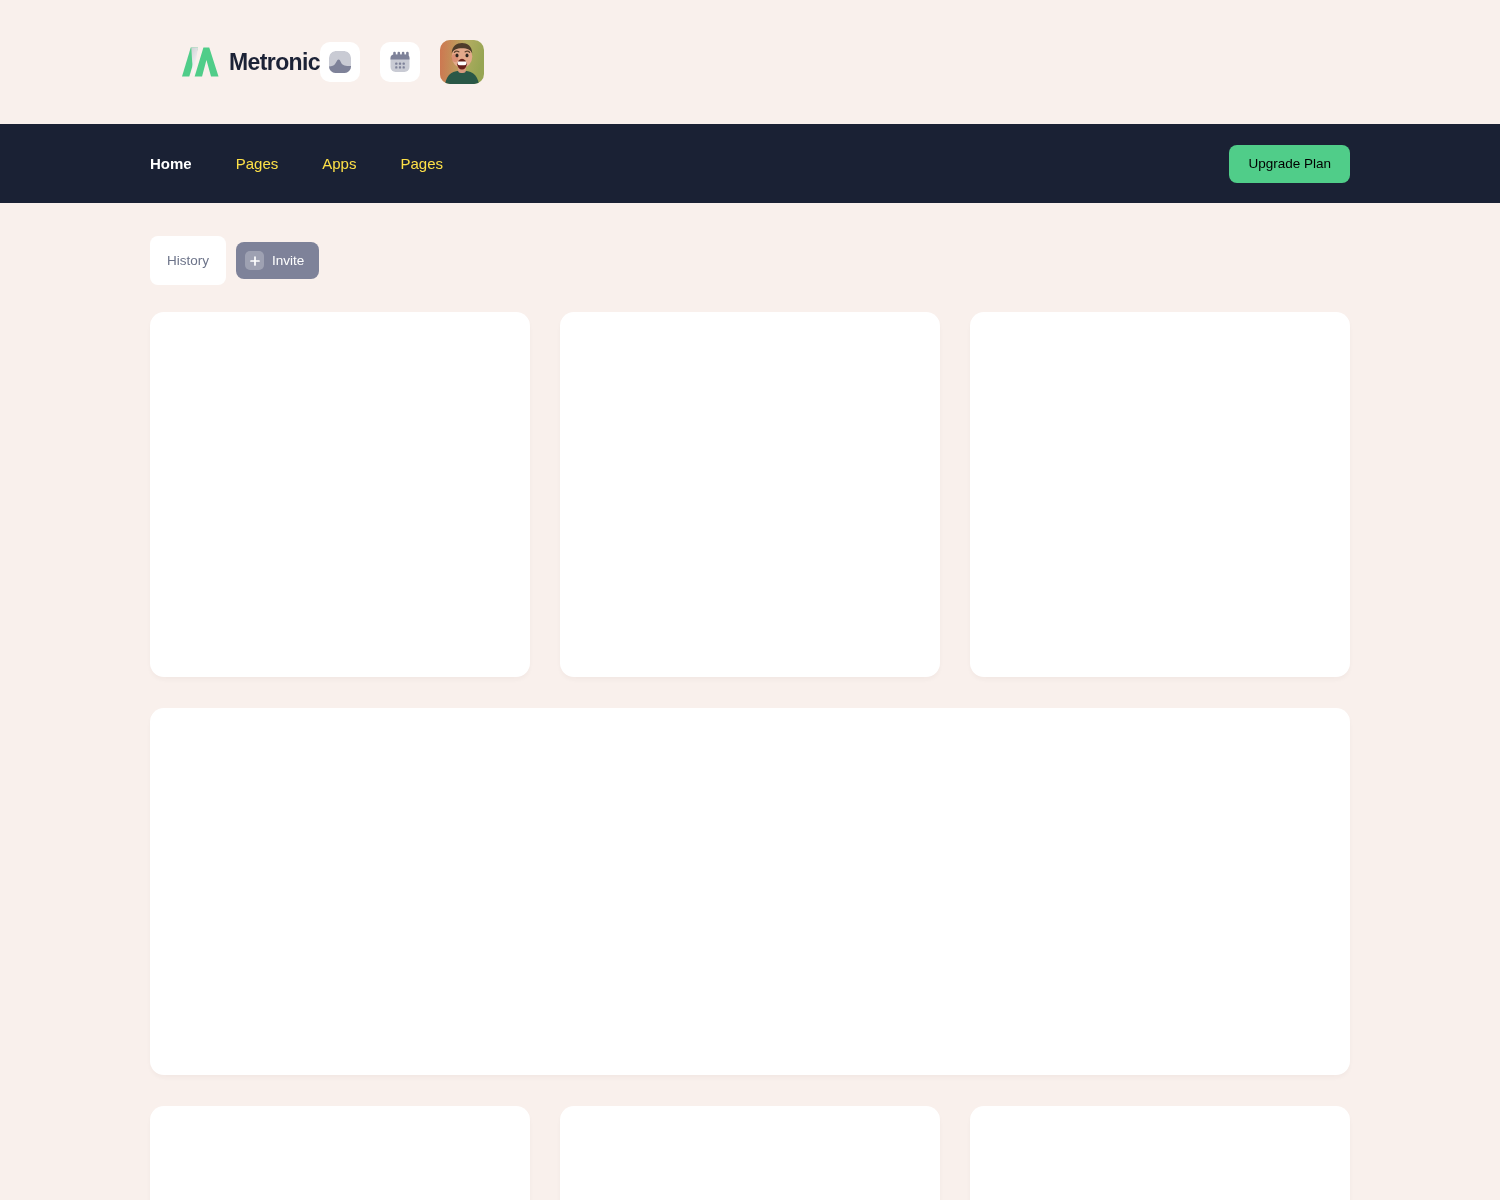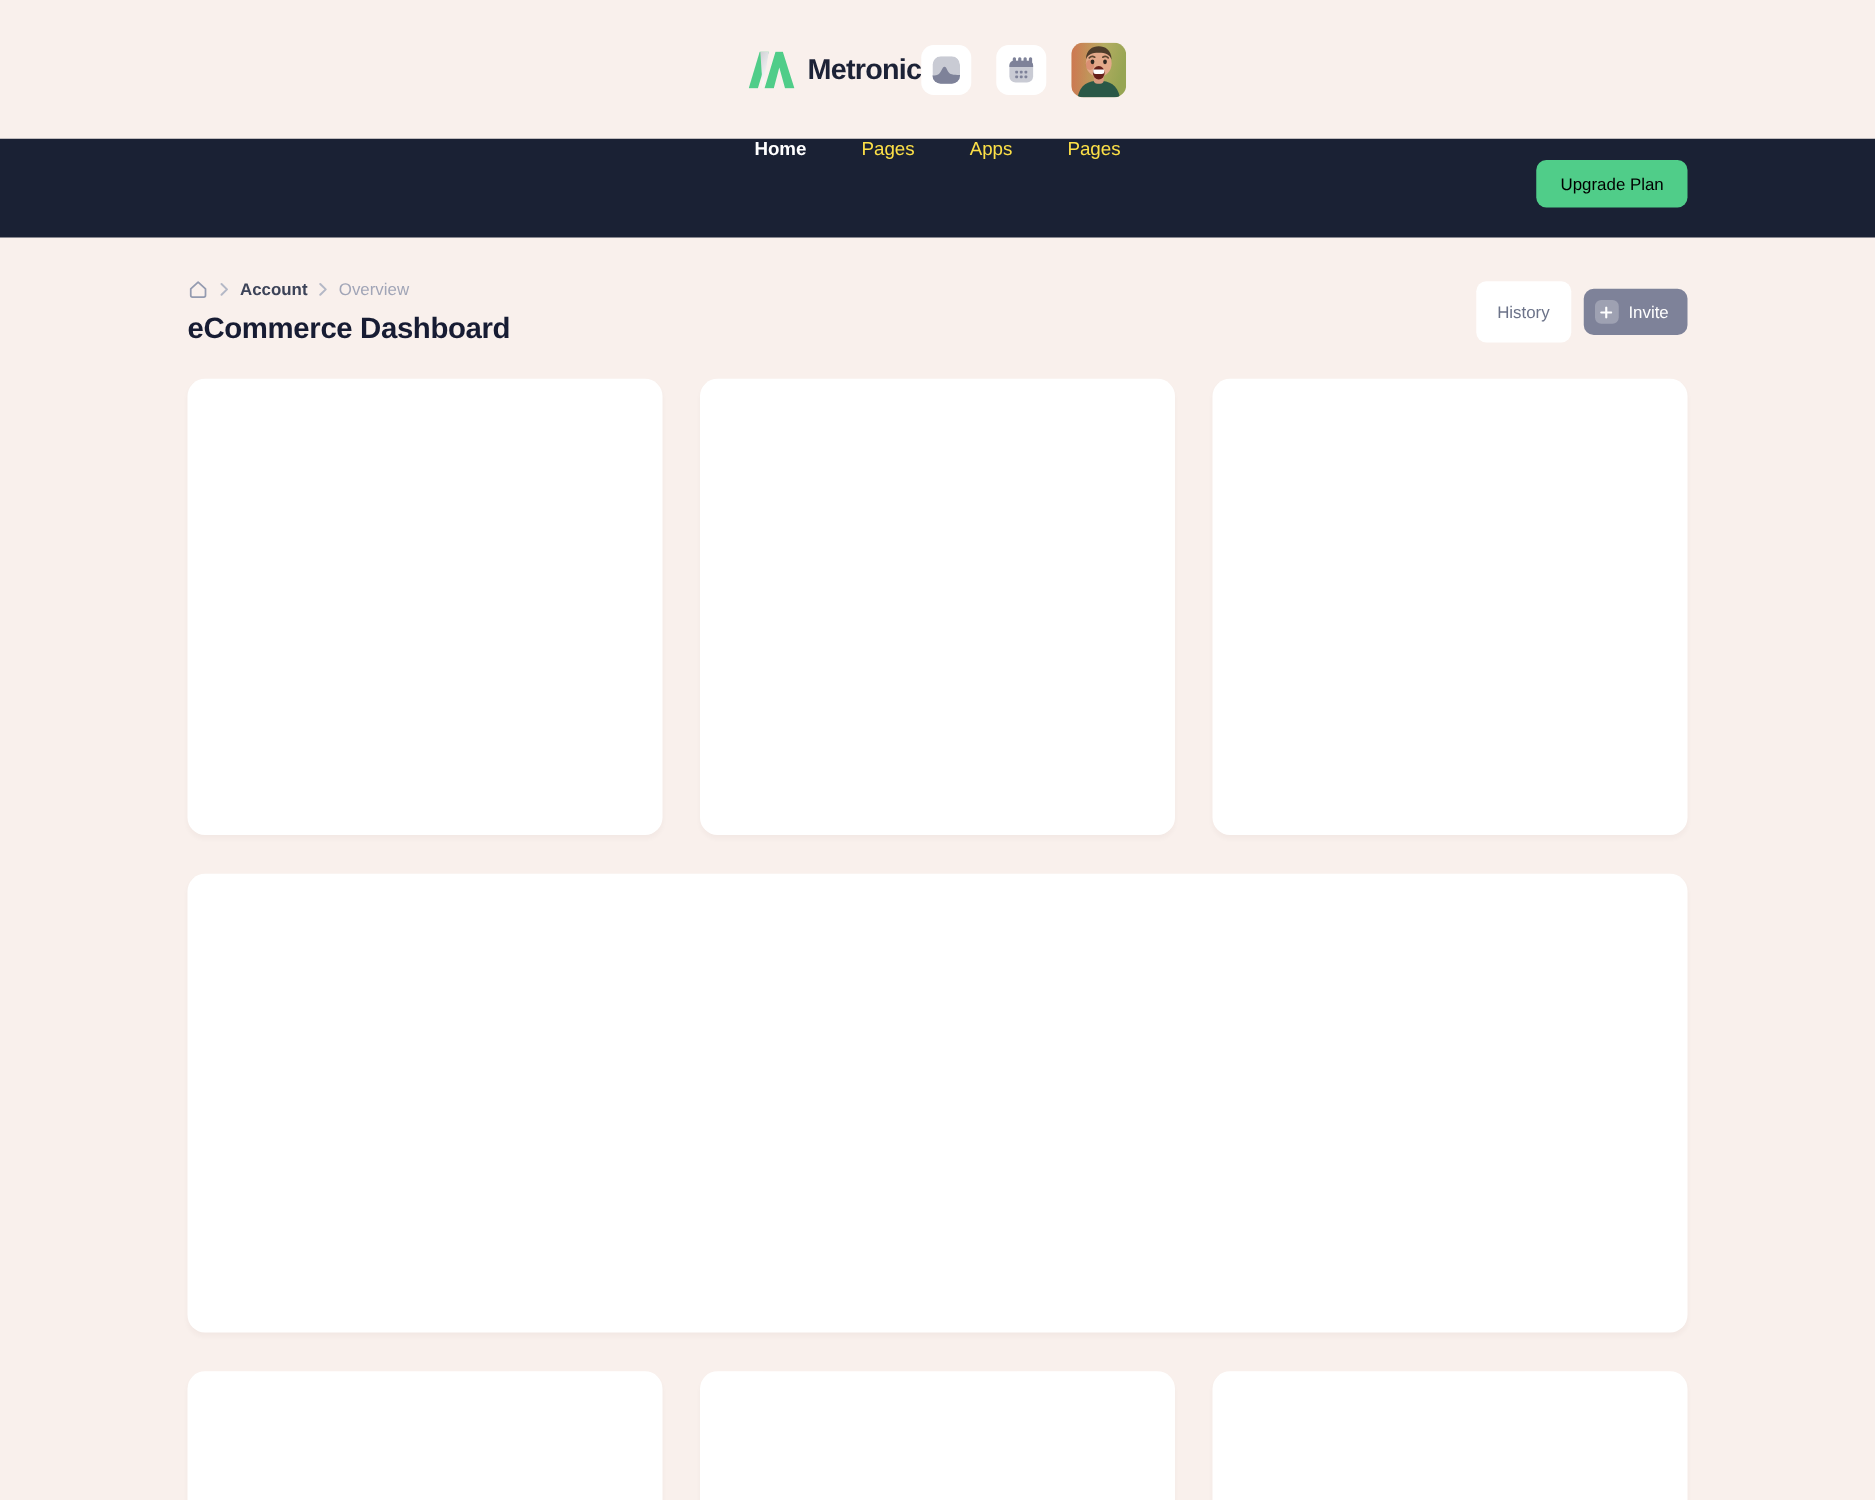--- a/index.html
+++ b/index.html
@@ -6,25 +6,26 @@
   html, body { width: 1500px; height: 1200px; }
   body {
     font-family: "Liberation Sans", sans-serif;
     background: #f9f0ec;
     overflow: hidden;
     position: relative;
   }
 
   
   .topbar {
-    height: 111px;
+    height: 124px;
     display: flex;
     align-items: center;
-    justify-content: center;
+    justify-content: flex-start;
     padding: 0 150px;
+    margin-left: 32px;
   }
   .logo { display: flex; align-items: center; gap: 10px; cursor: pointer; }
   .logo-text {
     font-size: 23px;
     font-weight: 700;
     color: #1c2236;
     letter-spacing: -0.6px;
   }
   .topbar-right { display: flex; align-items: center; gap: 20px; }
   .searchbox {
@@ -57,21 +58,20 @@
   }
   .avatar-btn svg { display: block; }
 
   
   .navbar {
     height: 79px;
     background: #1a2134;
     display: flex;
     align-items: center;
     padding: 0 150px;
-    flex-direction: column;
   }
   .nav-items { display: flex; align-items: center; gap: 44px; }
   .nav-link {
     font-size: 15px;
     font-weight: 400;
     color: #fde047;
     text-decoration: none;
     cursor: pointer;
   }
   .nav-link.active { color: #ffffff; font-weight: 600; }
@@ -252,42 +252,20 @@
     <a class="nav-link">Pages</a>
     <a class="nav-link">Apps</a>
     <a class="nav-link">Pages</a>
   </div>
   <button class="upgrade-btn">Upgrade Plan</button>
 </nav>
 
 <main class="content">
 
   <div class="page-head">
-    <div>
-      <div class="breadcrumb">
-        <span style="display:flex;">
-          <svg width="17" height="17" viewBox="0 0 17 17" fill="none">
-            <path d="M2.6 8.1 L8.5 2.7 L14.4 8.1 V13.2 A1.4 1.4 0 0 1 13 14.6 H4 A1.4 1.4 0 0 1 2.6 13.2 Z" stroke="#949bb0" stroke-width="1.4" stroke-linejoin="round" stroke-linecap="round"></path>
-          </svg>
-        </span>
-        <span style="display:flex;">
-          <svg width="7" height="11" viewBox="0 0 7 11" fill="none">
-              <path d="M1.2 1.2 L5.6 5.5 L1.2 9.8" stroke="#b4b8c6" stroke-width="1.6" stroke-linecap="round" stroke-linejoin="round"></path>
-            </svg>
-        </span>
-        <span class="bc-link">Account</span>
-        <span style="display:flex;">
-          <svg width="7" height="11" viewBox="0 0 7 11" fill="none">
-              <path d="M1.2 1.2 L5.6 5.5 L1.2 9.8" stroke="#b4b8c6" stroke-width="1.6" stroke-linecap="round" stroke-linejoin="round"></path>
-            </svg>
-        </span>
-        <span class="bc-current">Overview</span>
-      </div>
-      <h1 class="page-title">eCommerce Dashboard</h1>
-    </div>
 
     <div class="head-actions">
       <button class="btn-history">History</button>
       <button class="btn-invite">
         <span class="plus-box">
           <svg width="10" height="10" viewBox="0 0 10 10">
               <path d="M5 1 V9 M1 5 H9" stroke="#ffffff" stroke-width="1.7" stroke-linecap="round"></path>
             </svg>
         </span>
         <span>Invite</span>

